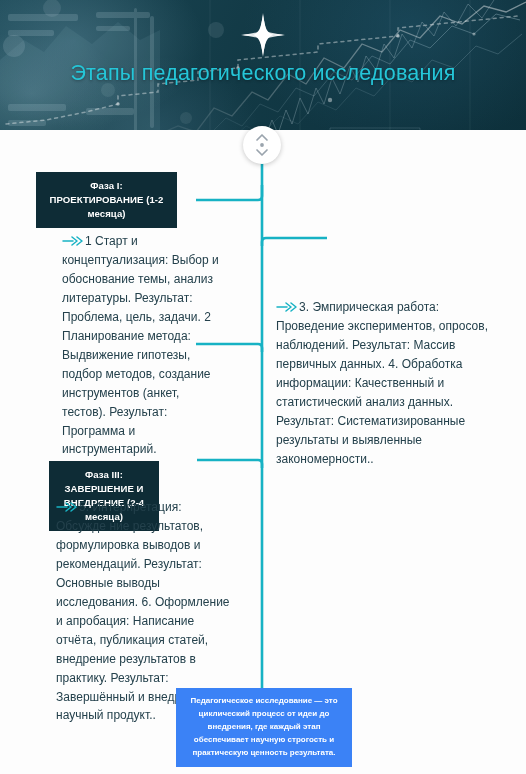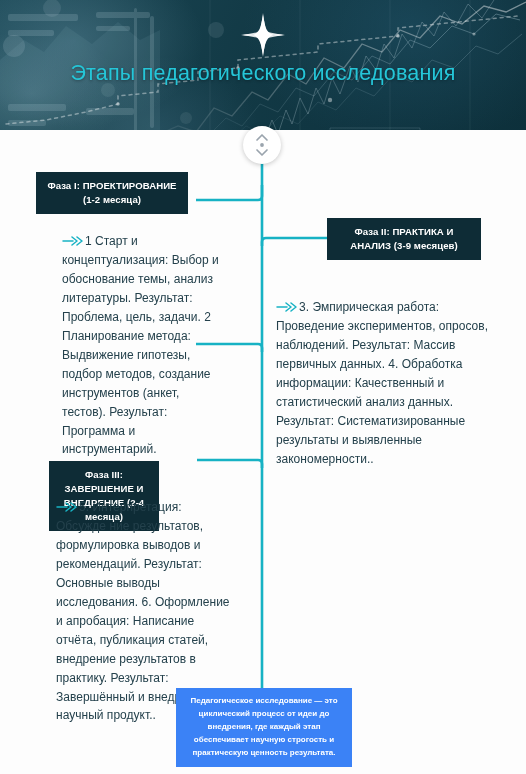--- a/index.html
+++ b/index.html
@@ -105,21 +105,21 @@
     background: #0e2c36;
     color: #ffffff;
     font-size: 9.6px;
     font-weight: bold;
     line-height: 1.45;
     text-align: center;
     padding: 7px 9px;
     letter-spacing: 0.05px;
   }
 
-  #phase1-box { left: 36px;  top: 172px; width: 152px; }
+  #phase1-box { left: 36px;  top: 172px; width: 141px; }
   #phase2-box { left: 327px; top: 218px; width: 154px; }
   #phase3-box { left: 49px;  top: 443px; width: 110px; margin-top: 18px; }
 
   
   .phase-body {
     position: absolute;
     color: #24414c;
     font-size: 12px;
     line-height: 1.58;
     letter-spacing: 0.02px;
@@ -261,21 +261,20 @@
 
   <div class="phase-body" id="phase1-body">
     <svg class="arrow-icon" viewBox="0 0 22 10">
       <line x1="1" y1="5" x2="11" y2="5" stroke="#17b2c4" stroke-width="1.5" stroke-linecap="round"></line>
       <polyline points="10,1 15,5 10,9" fill="none" stroke="#17b2c4" stroke-width="1.5" stroke-linecap="round" stroke-linejoin="round"></polyline>
       <polyline points="15,1 20,5 15,9" fill="none" stroke="#17b2c4" stroke-width="1.5" stroke-linecap="round" stroke-linejoin="round"></polyline>
     </svg><span>1 Старт и концептуализация: Выбор и обоснование темы, анализ литературы. Результат: Проблема, цель, задачи.
 2 Планирование метода: Выдвижение гипотезы, подбор методов, создание инструментов (анкет, тестов). Результат: Программа и инструментарий.</span>
   </div>
 
-  <div class="phase-box" id="phase2-box">Фаза II: ПРАКТИКА И АНАЛИЗ (3-9 месяцев)</div>
 
   <div class="phase-body" id="phase2-body">
     <svg class="arrow-icon" viewBox="0 0 22 10">
       <line x1="1" y1="5" x2="11" y2="5" stroke="#17b2c4" stroke-width="1.5" stroke-linecap="round"></line>
       <polyline points="10,1 15,5 10,9" fill="none" stroke="#17b2c4" stroke-width="1.5" stroke-linecap="round" stroke-linejoin="round"></polyline>
       <polyline points="15,1 20,5 15,9" fill="none" stroke="#17b2c4" stroke-width="1.5" stroke-linecap="round" stroke-linejoin="round"></polyline>
     </svg><span>3. Эмпирическая работа: Проведение экспериментов, опросов, наблюдений. Результат: Массив первичных данных.
 4. Обработка информации: Качественный и статистический анализ данных. Результат: Систематизированные результаты и выявленные закономерности..</span>
   </div>
 

